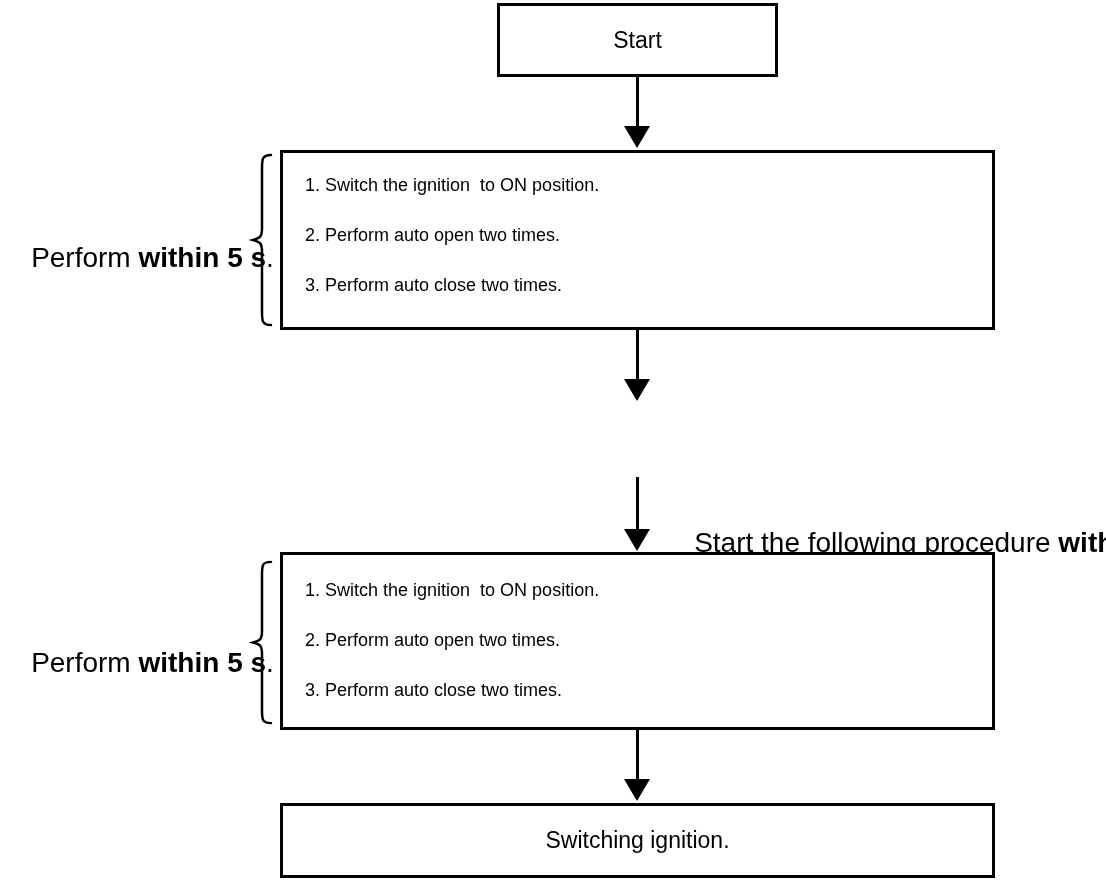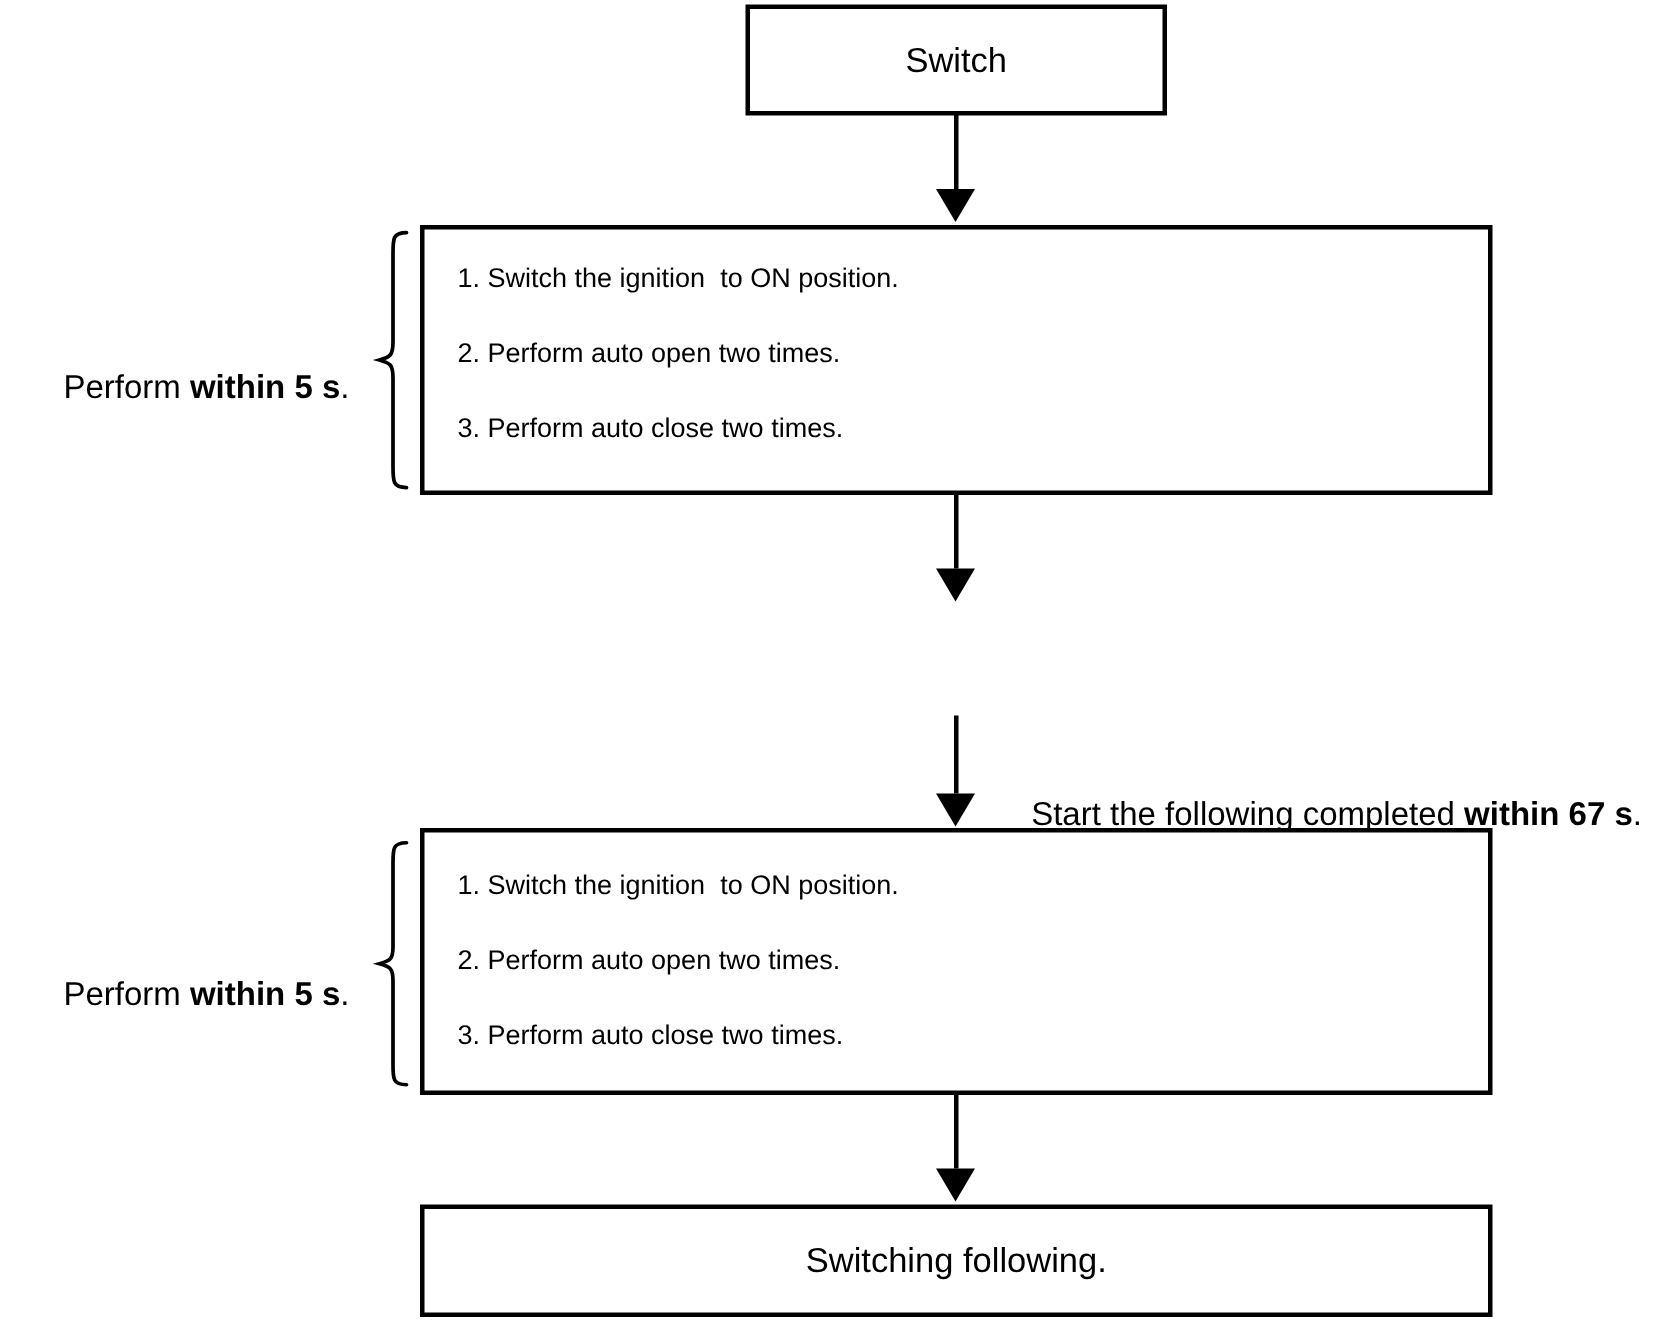--- a/index.html
+++ b/index.html
@@ -76,36 +76,36 @@
   .brace {
     position: absolute;
     left: 246px;
   }
   .brace-1 { top: 153px; }
   .brace-2 { top: 560px; }
 
   
   .side-label {
     position: absolute;
-    font-size: 22px;
+    font-size: 28px;
     line-height: 30px;
     white-space: pre;
   }
   .side-label b, .side-label .bold { font-weight: bold; }
   .label-within5-1 { left: 0px;  top: 213px; width: 233px; text-align: right; }
   .label-within5-2 { left: 0px;  top: 618px; width: 233px; text-align: right; }
   .label-within43  { left: 663px; top: 498px; text-align: left; }
 </style>
 </head>
 <body>
 
 <div class="canvas">
 
   <div class="box center-box start-box">
-    <span>Switch</span>
+    <span>Start</span>
   </div>
 
   <div class="arrow arrow-1">
     <div class="arrow-line"></div>
     <div class="arrow-head"></div>
   </div>
 
   <div class="side-label label-within5-1">
     <span>Perform </span><b>within 5 s</b><span>.</span>
   </div>
@@ -131,21 +131,21 @@
     <div class="arrow-head"></div>
   </div>
 
 
   <div class="arrow arrow-3">
     <div class="arrow-line"></div>
     <div class="arrow-head"></div>
   </div>
 
   <div class="side-label label-within43">
-    <span>Start the following completed </span><b>within 67 s</b><span>.</span>
+    <span>Start the following procedure </span><b>within 67 s</b><span>.</span>
   </div>
 
   <div class="side-label label-within5-2">
     <span>Perform </span><b>within 5 s</b><span>.</span>
   </div>
 
   <svg class="brace brace-2" width="30" height="165" viewBox="0 0 30 174" preserveAspectRatio="none">
     <path d="M25 2 C16 2 16 6 16 16 L16 75 C16 84 14 85 7 87 C14 89 16 90 16 99 L16 158 C16 168 16 172 25 172" fill="none" stroke="#000000" stroke-width="2.5" stroke-linecap="round"></path>
   </svg>
 
@@ -160,16 +160,16 @@
       <span>3. Perform auto close two times.</span>
     </div>
   </div>
 
   <div class="arrow arrow-4">
     <div class="arrow-line"></div>
     <div class="arrow-head"></div>
   </div>
 
   <div class="box center-box done-box">
-    <span>Switching following.</span>
+    <span>Switching ignition.</span>
   </div>
 
 </div>
 
 </body></html>

